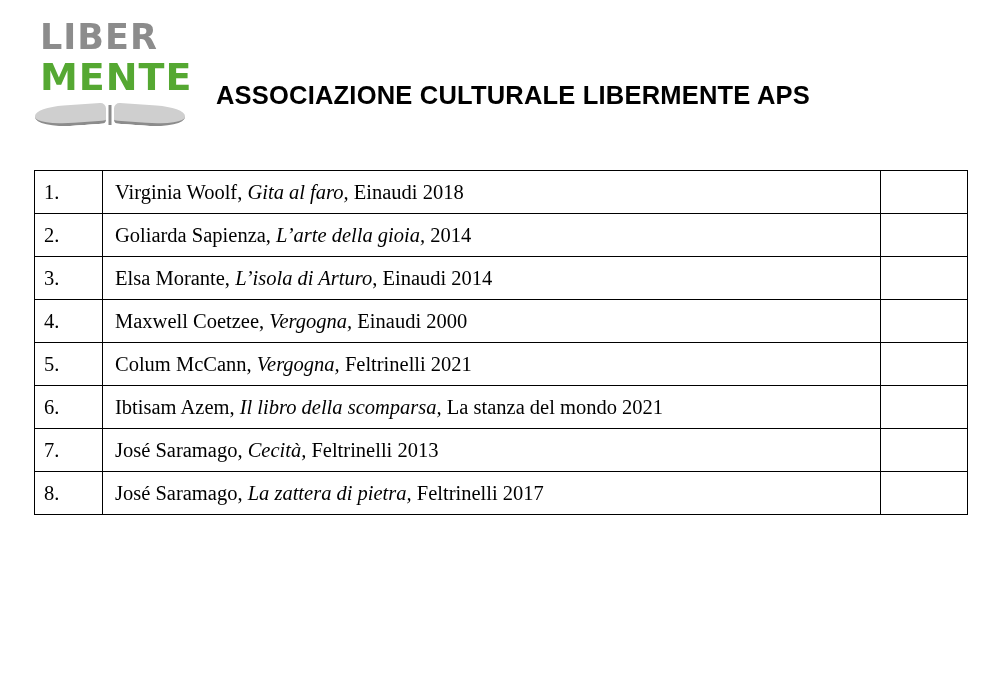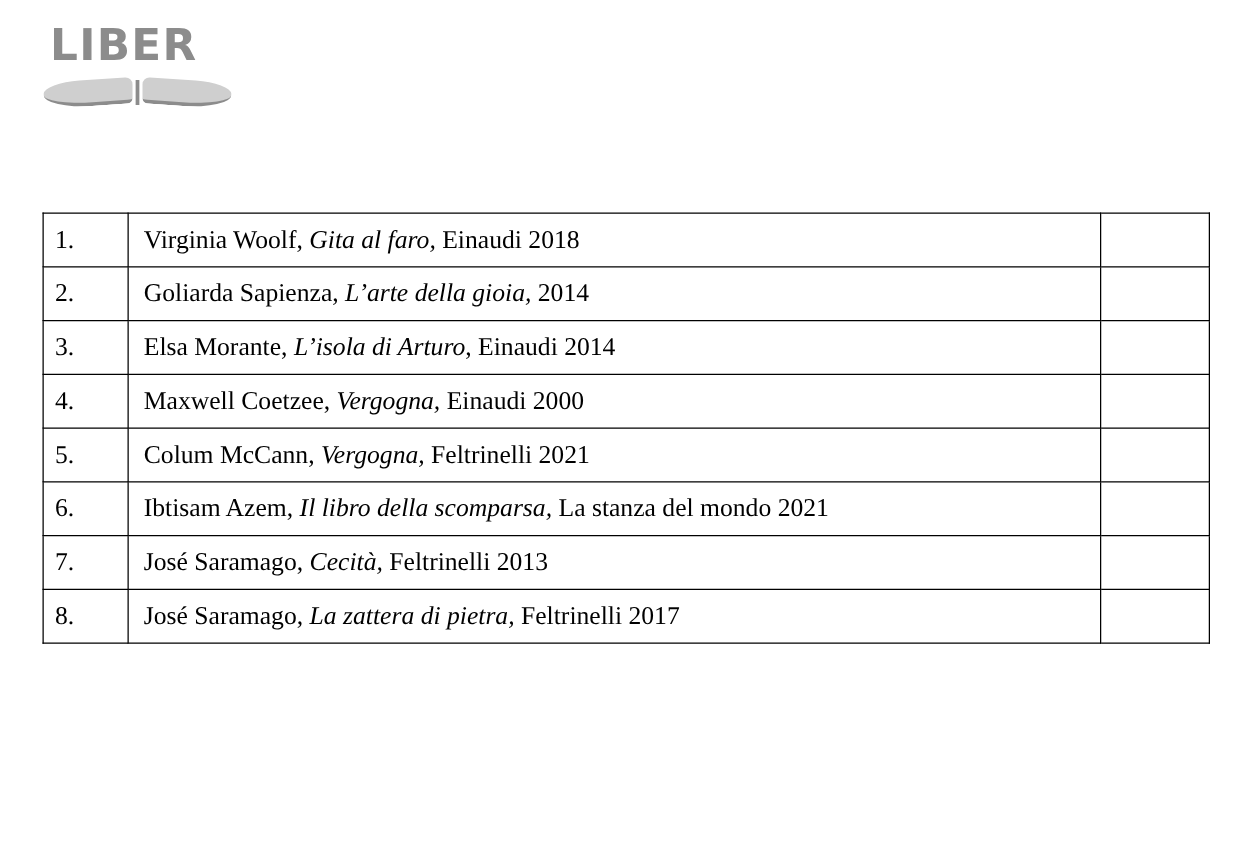--- a/index.html
+++ b/index.html
@@ -145,26 +145,28 @@
   .book-entry i {
     font-style: italic;
   }
 </style>
 </head>
 <body>
 
 <div class="header">
   <div class="logo">
     <div class="logo-line logo-liber">LIBER</div>
+    <div class="logo-line logo-mente">MENTE</div>
     <div class="logo-book">
       <div class="page left"></div>
       <div class="page right"></div>
       <div class="spine"></div>
     </div>
   </div>
+  <div class="org-title">ASSOCIAZIONE CULTURALE LIBERMENTE APS</div>
 </div>
 
 <div class="intro">
 </div>
 
 <table class="books-table">
   <tbody>
     <tr>
       <td class="col-num">1.</td>
       <td class="col-title book-entry"><span>Virginia Woolf, </span><i>Gita al faro,</i><span> Einaudi 2018</span></td>

